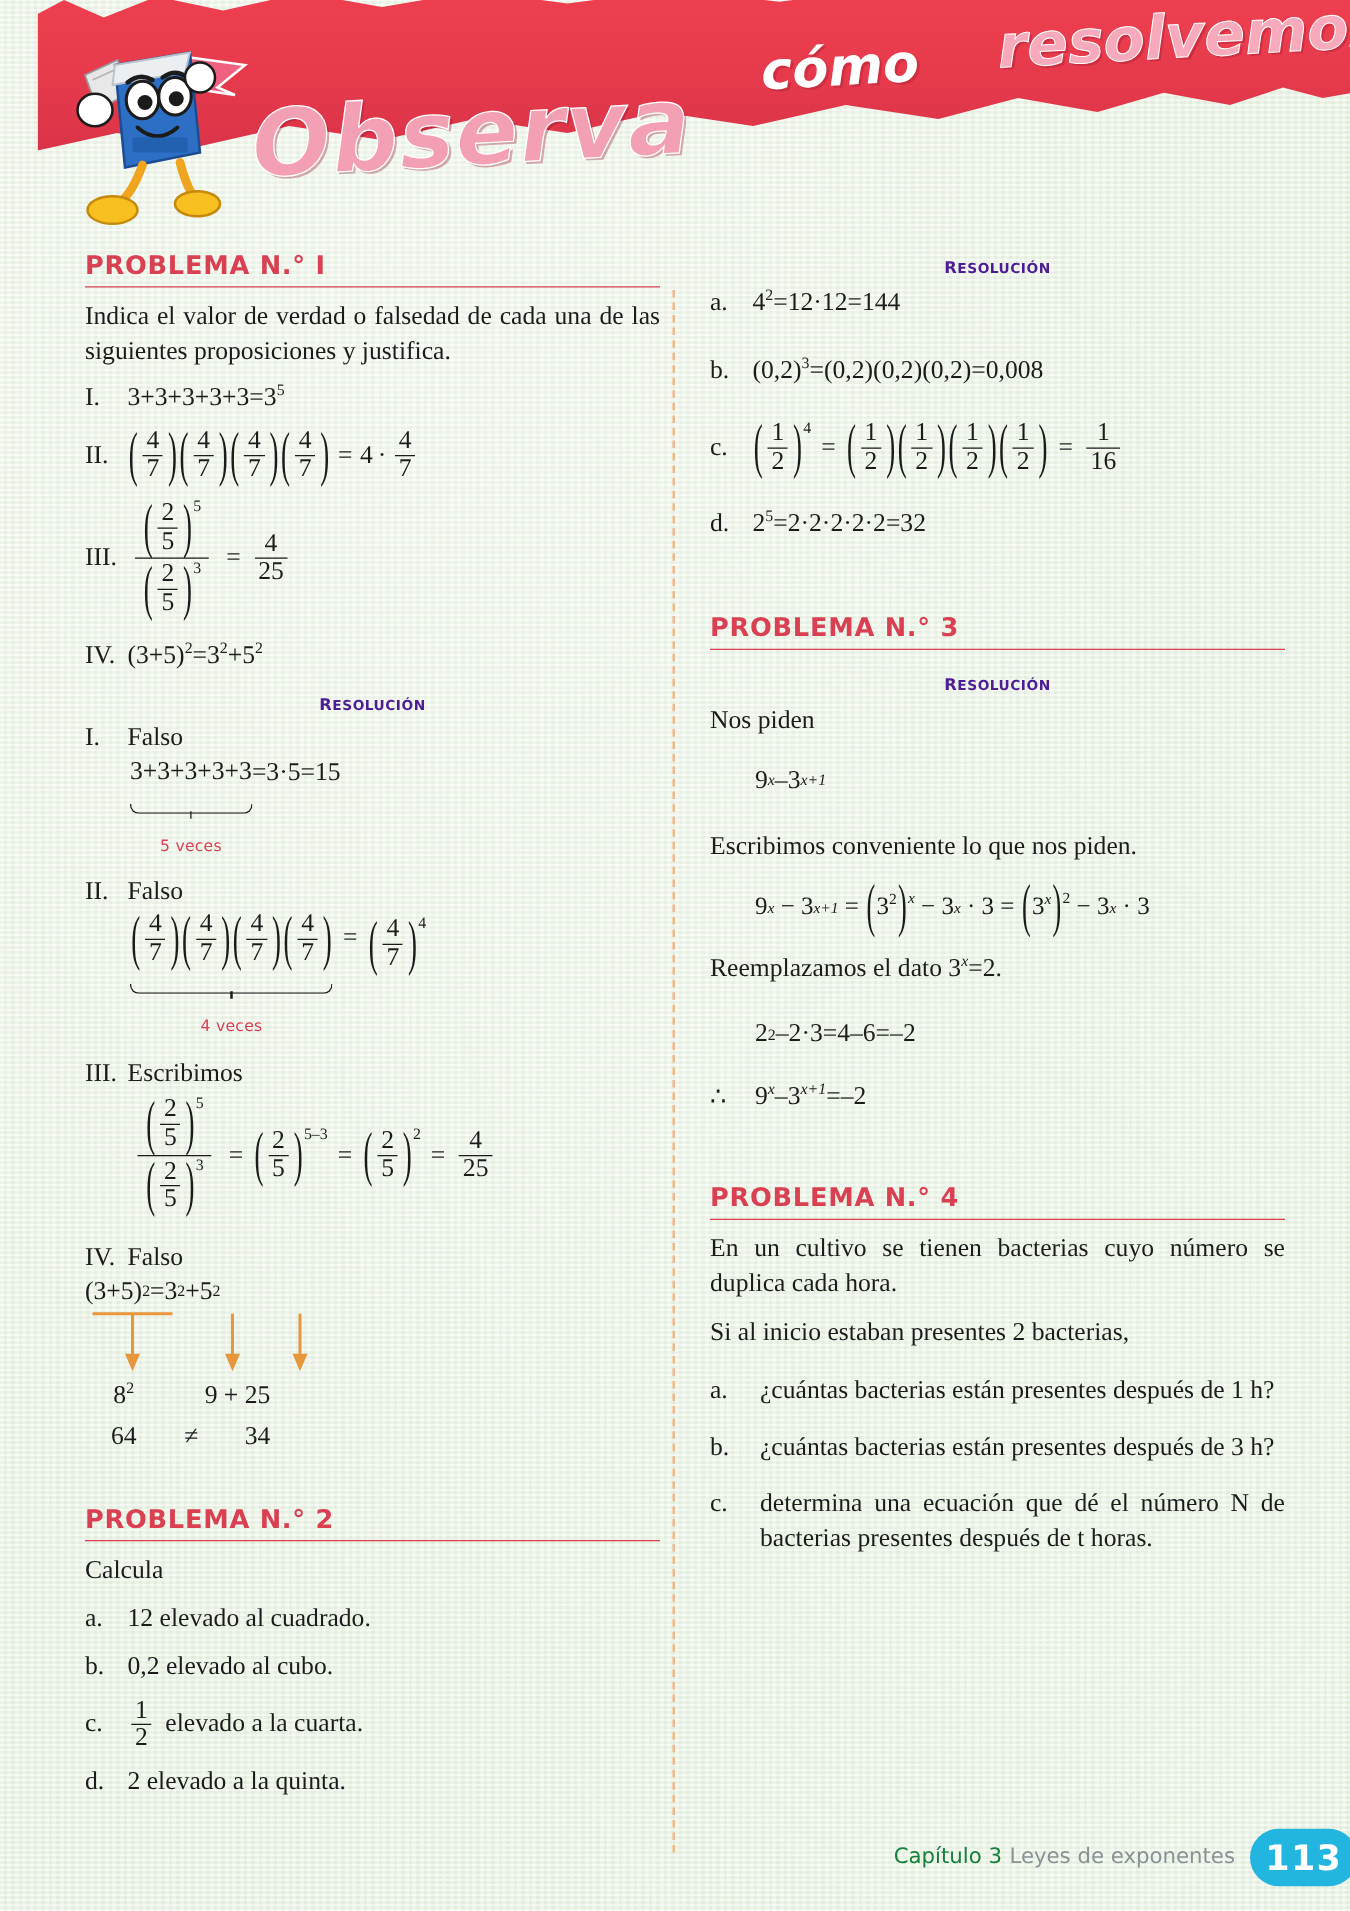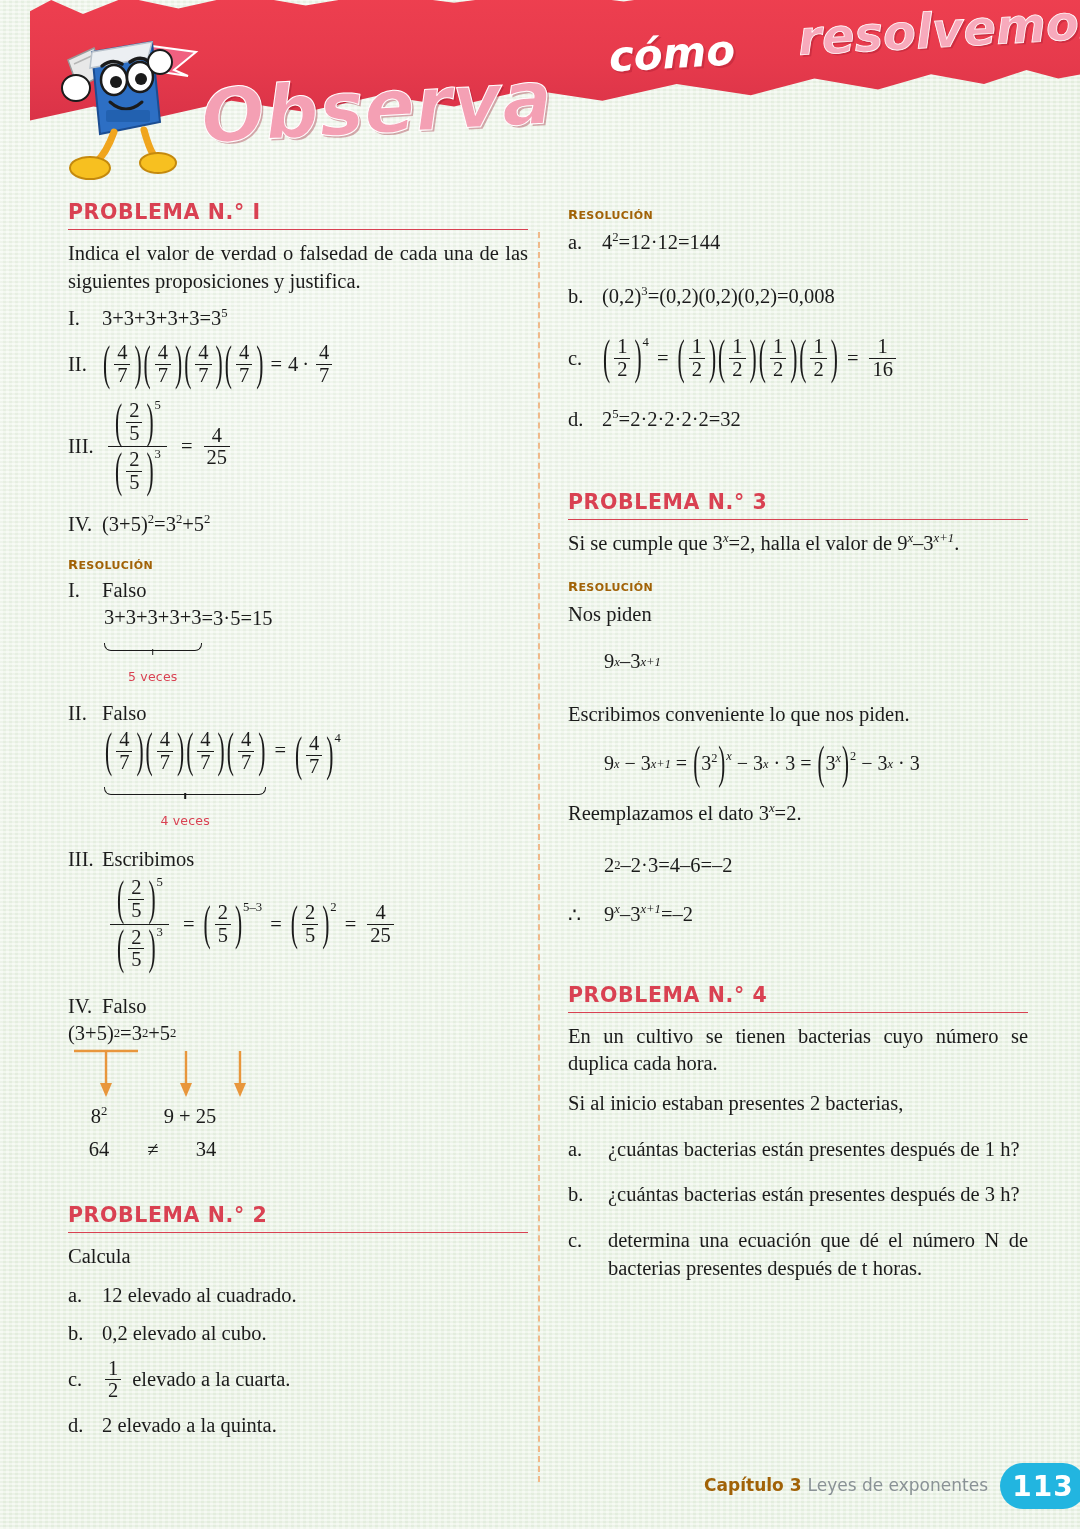--- a/index.html
+++ b/index.html
@@ -72,22 +72,23 @@
 
   h3.problem-head{
     margin:0 0 10px 0;padding:0 0 5px 0;
     font-family:"DejaVu Sans", sans-serif;
     font-size:20.5px;font-weight:bold;letter-spacing:.6px;
     color:#d94152;border-bottom:1.6px solid #d94152;
   }
   .reso-head{
     font-family:"DejaVu Sans", sans-serif;
     font-size:15px;font-weight:bold;letter-spacing:.4px;
-    color:#a16207;font-variant:small-caps;text-transform:lowercase;
+    color:#4c1d95;font-variant:small-caps;text-transform:lowercase;
     margin:16px 0 6px 0;
+    text-align:center;
   }
   .reso-head::first-letter{font-size:18.5px;}
 
   p.body{margin:0 0 12px 0;font-size:20.5px;line-height:1.35;color:#1b1b1b;}
   p.body.justify{text-align:justify;}
 
   .item{display:flex;margin:0 0 10px 0;font-size:20.5px;color:#1b1b1b;line-height:1.35;}
   .item .lbl{flex:0 0 auto;min-width:34px;}
   .item .lbl.wide{min-width:40px;}
   .item .txt{flex:1 1 auto;}
@@ -137,21 +138,21 @@
   
   .arrows-wrap{position:relative;margin:0 0 8px 0;}
   .arrow-svg{display:block;}
 
   
   .footer{position:absolute;left:0;bottom:14px;width:1080px;height:56px;}
   .footer-text{
     position:absolute;right:92px;top:16px;
     font-family:"DejaVu Sans", sans-serif;font-size:17px;white-space:nowrap;
   }
-  .cap{color:#a16207;font-weight:bold;margin-left:39px;}
+  .cap{color:#15803d;font-weight:normal;margin-left:39px;}
   .captxt{color:#8a9296;margin-left:6px;}
   .pagebadge{
     position:absolute;right:-6px;top:4px;width:86px;height:46px;
     background:#22b5e0;border-radius:23px;
     display:flex;align-items:center;justify-content:center;
     color:#fff;font-family:"DejaVu Sans", sans-serif;font-size:28px;font-weight:bold;
     letter-spacing:1px;
   }
 </style>
 </head>
@@ -566,23 +567,20 @@
         </span>
     </div>
 
     <div class="item" style="margin-bottom:10px">
       <span class="lbl">d.</span>
       <span class="txt"><span>2</span><sup>5</sup><span>=2·2·2·2·2=32</span></span>
     </div>
 
     <h3 class="problem-head" style="margin-top:56px">PROBLEMA N.° 3</h3>
 
-    <p class="body">
-      <span>Si se cumple que 3</span><sup><i class="var">x</i></sup><span>=2, halla el valor de 9</span><sup><i class="var">x</i></sup><span>–3</span><sup><i class="var">x+1</i></sup><span>.</span>
-    </p>
 
     <div class="reso-head">Resolución</div>
 
     <p class="body" style="margin-bottom:22px">Nos piden</p>
 
     <div class="mathline indent" style="margin-bottom:28px">
       <span>9</span>
         <sup><i class="var">x</i></sup>
         <span>–3</span>
         <sup><i class="var">x+1</i></sup>

